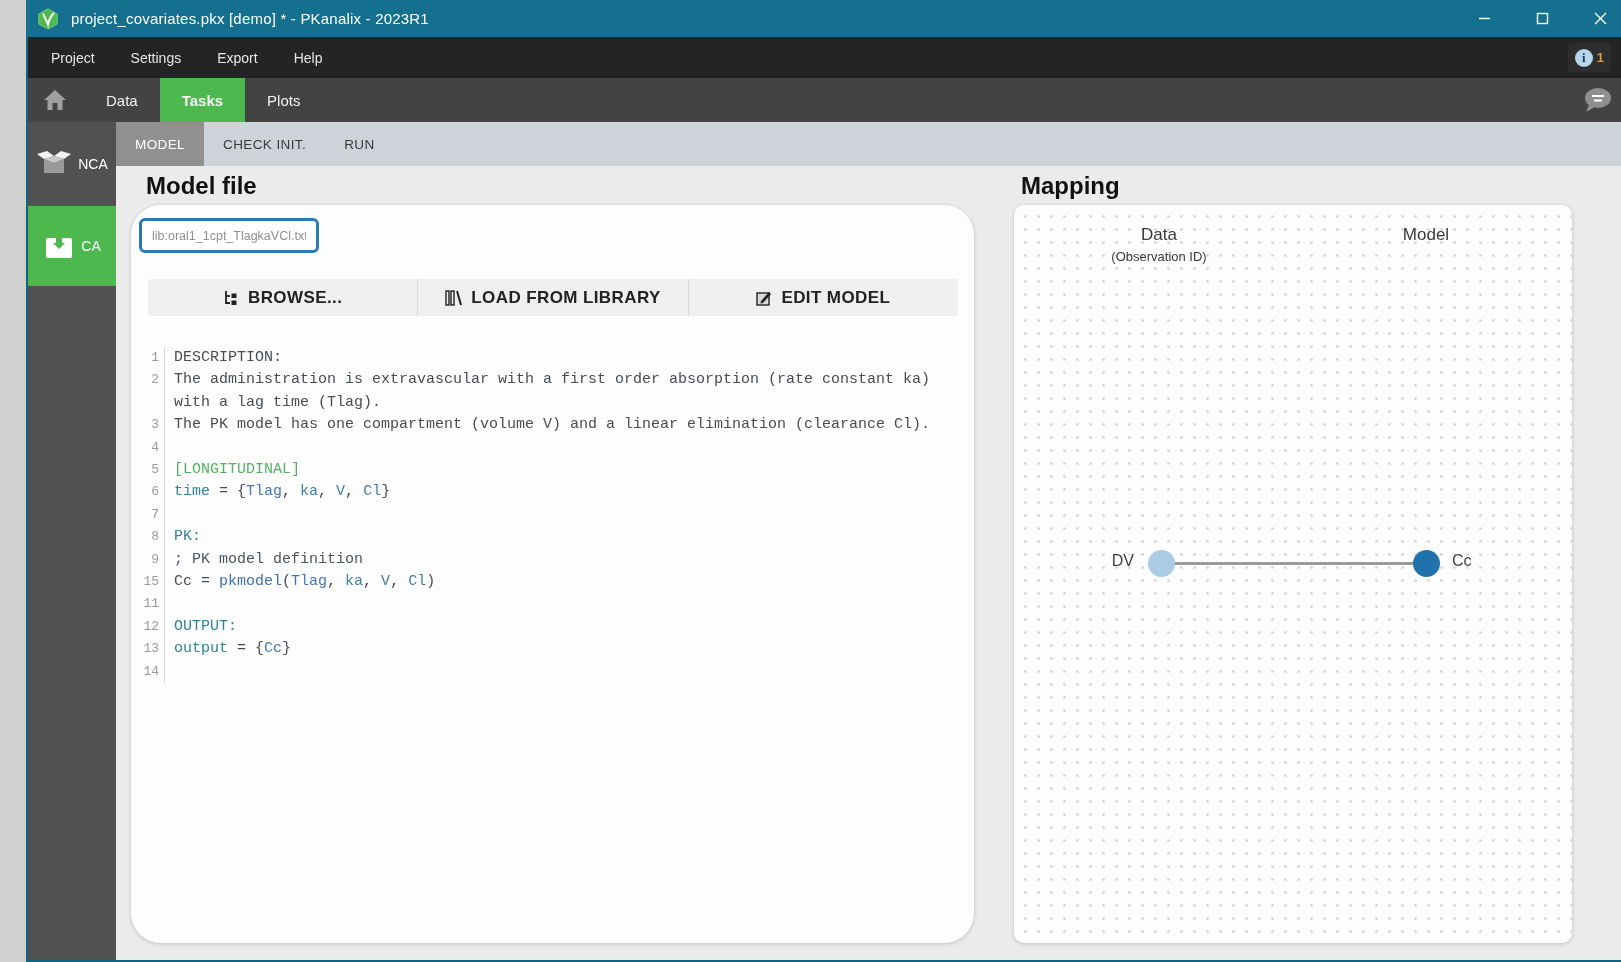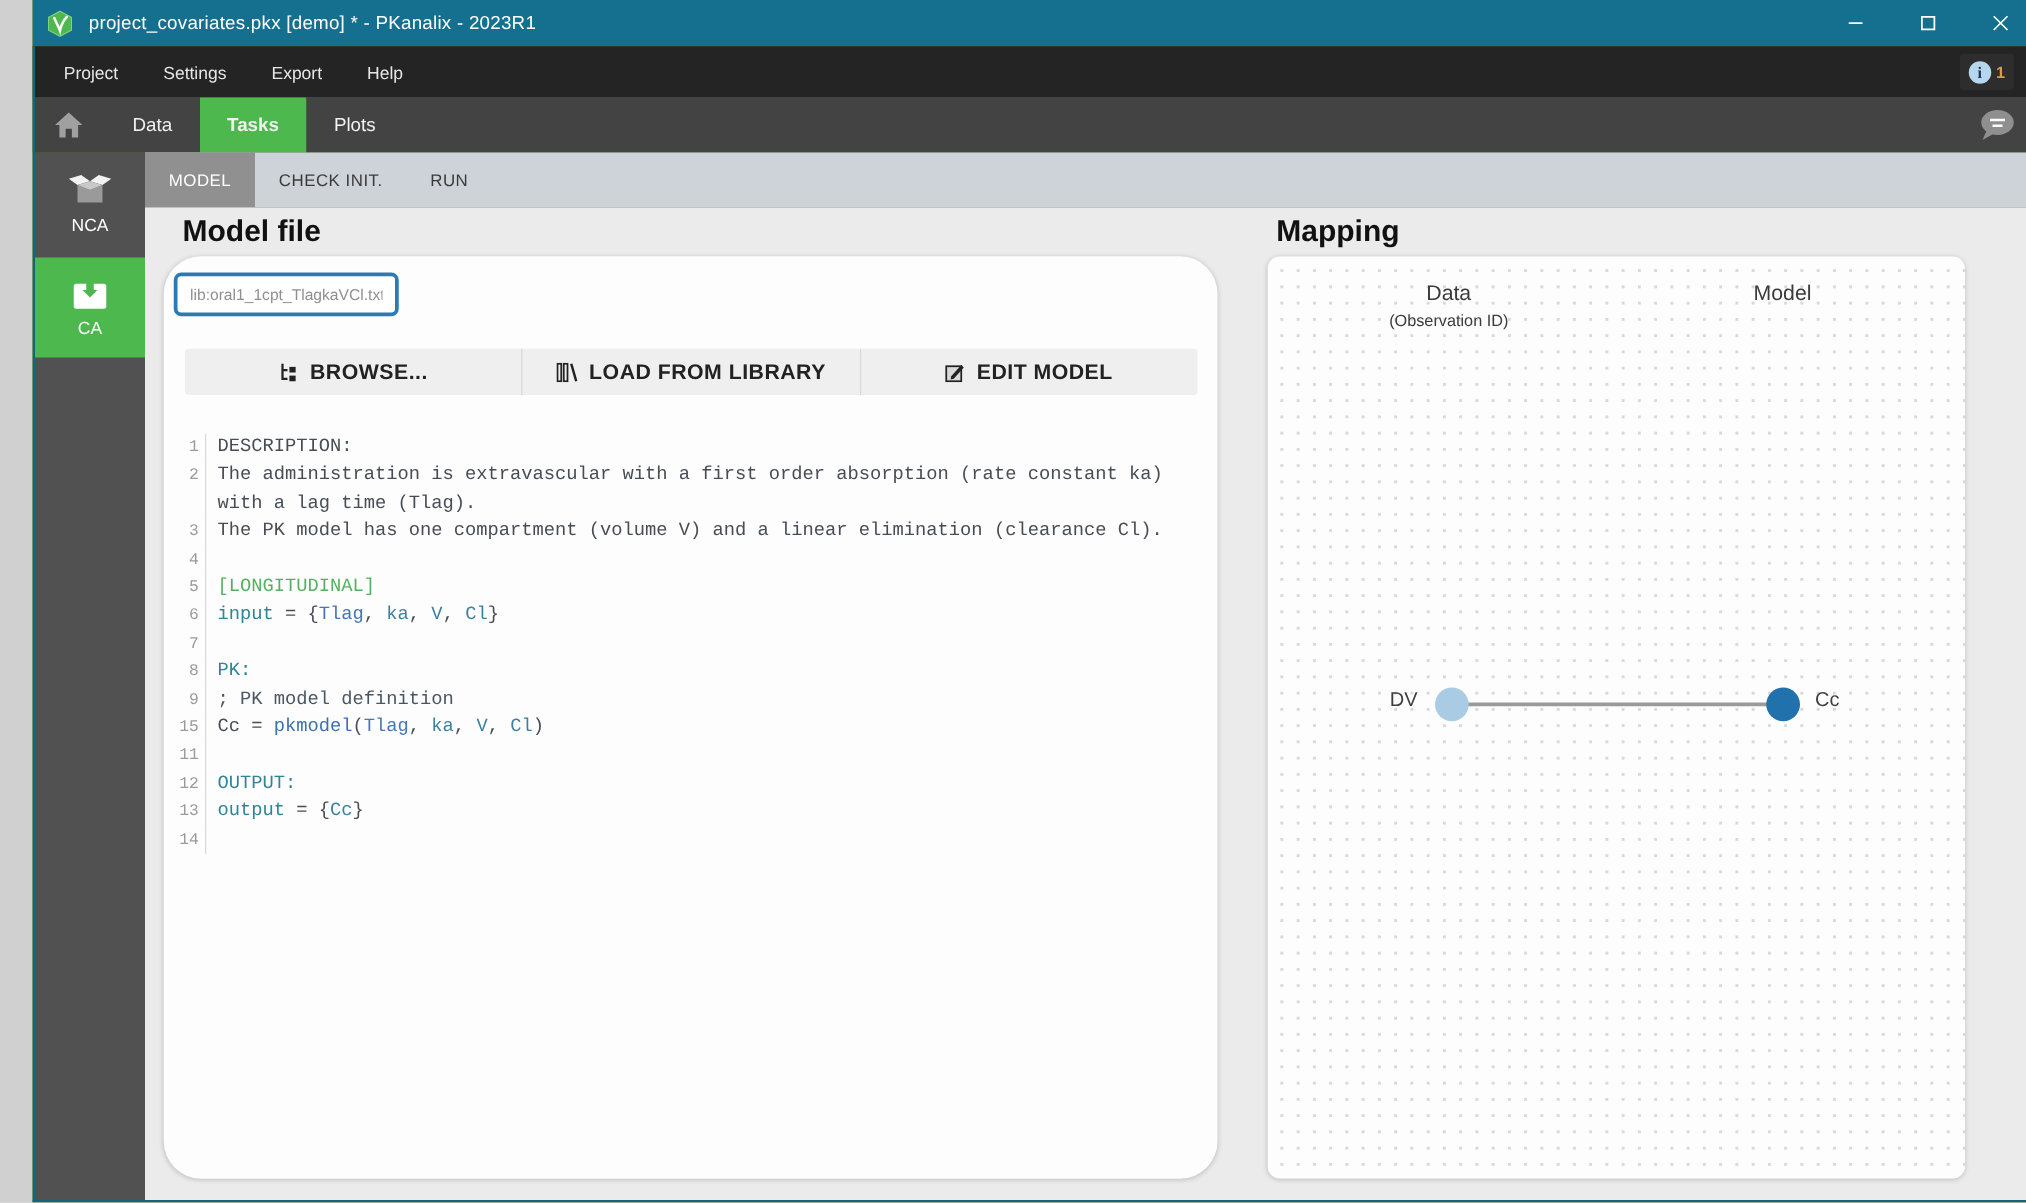--- a/index.html
+++ b/index.html
@@ -40,21 +40,21 @@
   
   .tabbar { position:absolute; left:0; top:78px; width:100%; height:44px;
     background:#434343; display:flex; align-items:stretch; }
   .home-btn { width:58px; display:flex; align-items:center; justify-content:center; cursor:pointer; }
   .tab { padding:0 22px; display:flex; align-items:center; color:#f2f2f2; font-size:15px; cursor:pointer; }
   .tab.active { background:#4db84d; font-weight:bold; }
   .chat-btn { position:absolute; right:16px; top:8px; cursor:pointer; }
 
   
   .sidebar { position:absolute; left:2px; top:122px; bottom:2px; width:88px; background:#515151; }
-  .side-item { height:84px; display:flex; flex-direction:column; align-items:center; justify-content:center;
+  .side-item { height:84px; display:flex; flex-direction:row; align-items:center; justify-content:center;
     gap:6px; color:#fff; font-size:14px; cursor:pointer; }
   .side-item.active { background:#4db84d; height:80px; }
 
   
   .subtabbar { position:absolute; left:90px; top:122px; right:2px; height:44px;
     background:#ced3d9; display:flex; align-items:stretch; }
   .subtab { padding:0 19px; display:flex; align-items:center; font-size:13.5px;
     letter-spacing:0.4px; color:#3a3a3a; cursor:pointer; }
   .subtab.active { background:#909090; color:#fff; min-width:88px; justify-content:center; }
 
@@ -263,21 +263,21 @@
           <div class="code-row">
             <span class="ln">4</span>
             <span class="code-text"></span>
           </div>
           <div class="code-row">
             <span class="ln">5</span>
             <span class="code-text"><span class="tok-section">[LONGITUDINAL]</span></span>
           </div>
           <div class="code-row">
             <span class="ln">6</span>
-            <span class="code-text"><span class="tok-kw">input</span><span class="tok-plain"> = {</span><span class="tok-paramblue">Tlag</span><span class="tok-plain">, </span><span class="tok-param">ka</span><span class="tok-plain">, </span><span class="tok-param">V</span><span class="tok-plain">, </span><span class="tok-param">Cl</span><span class="tok-plain">}</span></span>
+            <span class="code-text"><span class="tok-kw">time</span><span class="tok-plain"> = {</span><span class="tok-paramblue">Tlag</span><span class="tok-plain">, </span><span class="tok-param">ka</span><span class="tok-plain">, </span><span class="tok-param">V</span><span class="tok-plain">, </span><span class="tok-param">Cl</span><span class="tok-plain">}</span></span>
           </div>
           <div class="code-row">
             <span class="ln">7</span>
             <span class="code-text"></span>
           </div>
           <div class="code-row">
             <span class="ln">8</span>
             <span class="code-text"><span class="tok-kw">PK:</span></span>
           </div>
           <div class="code-row">

